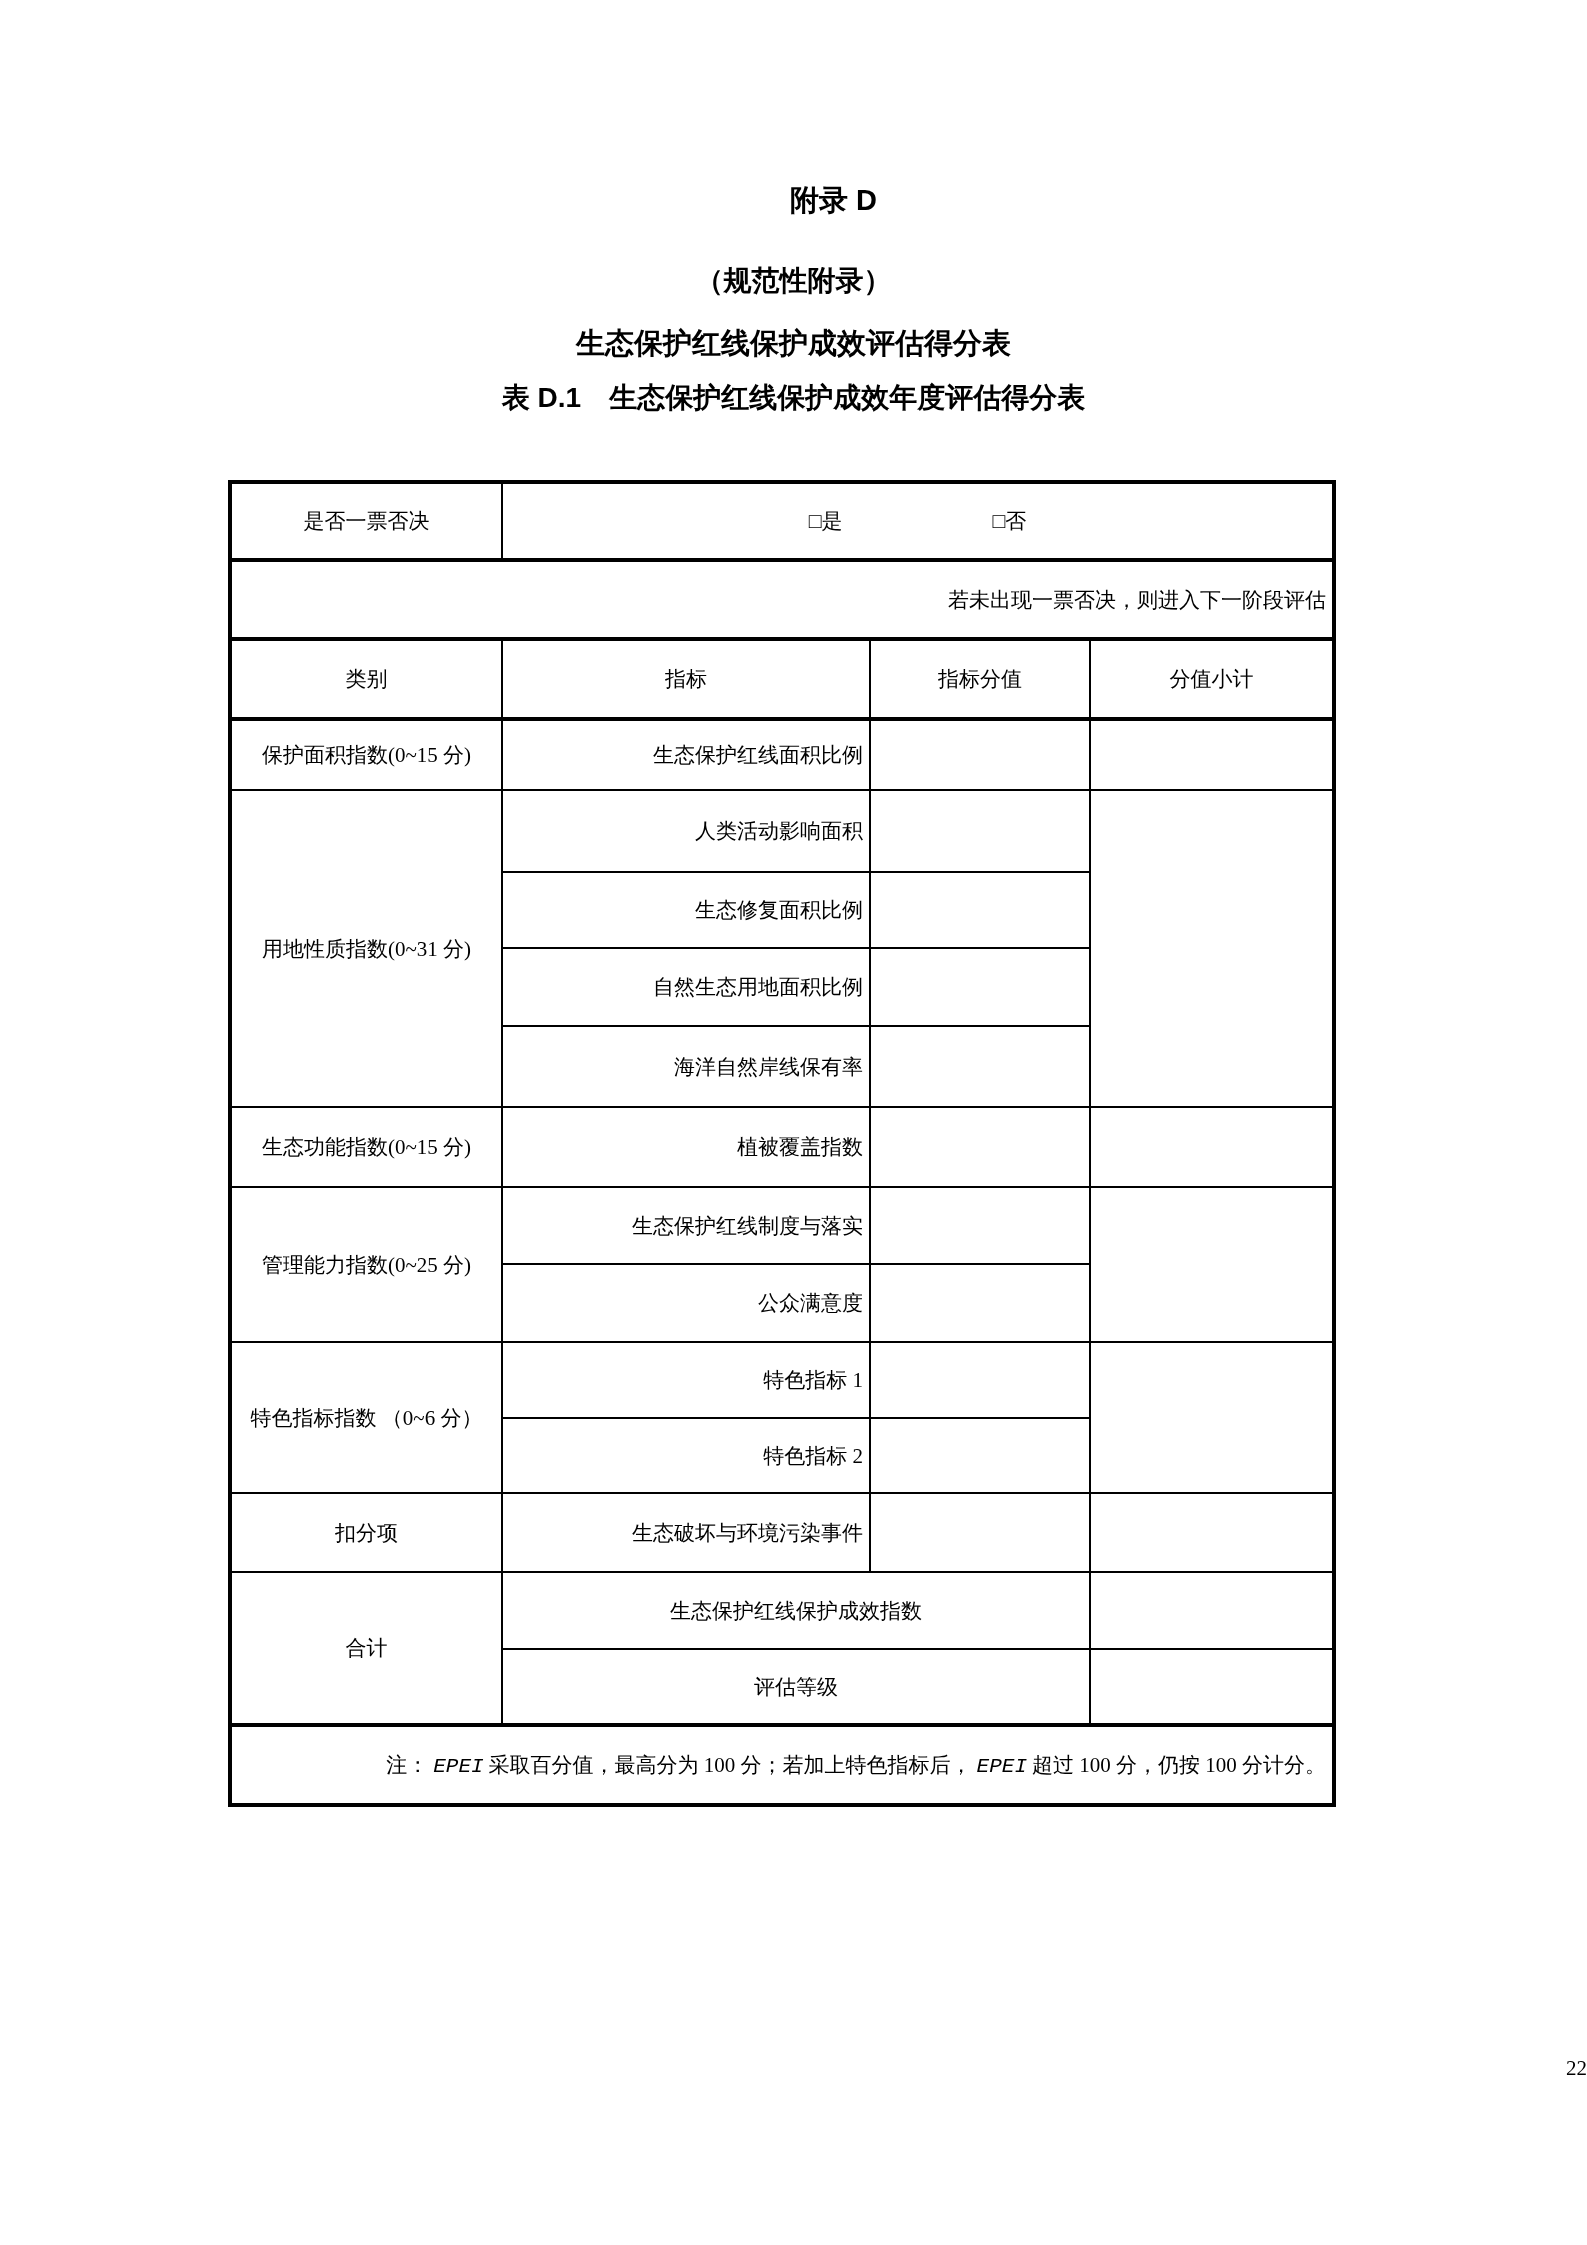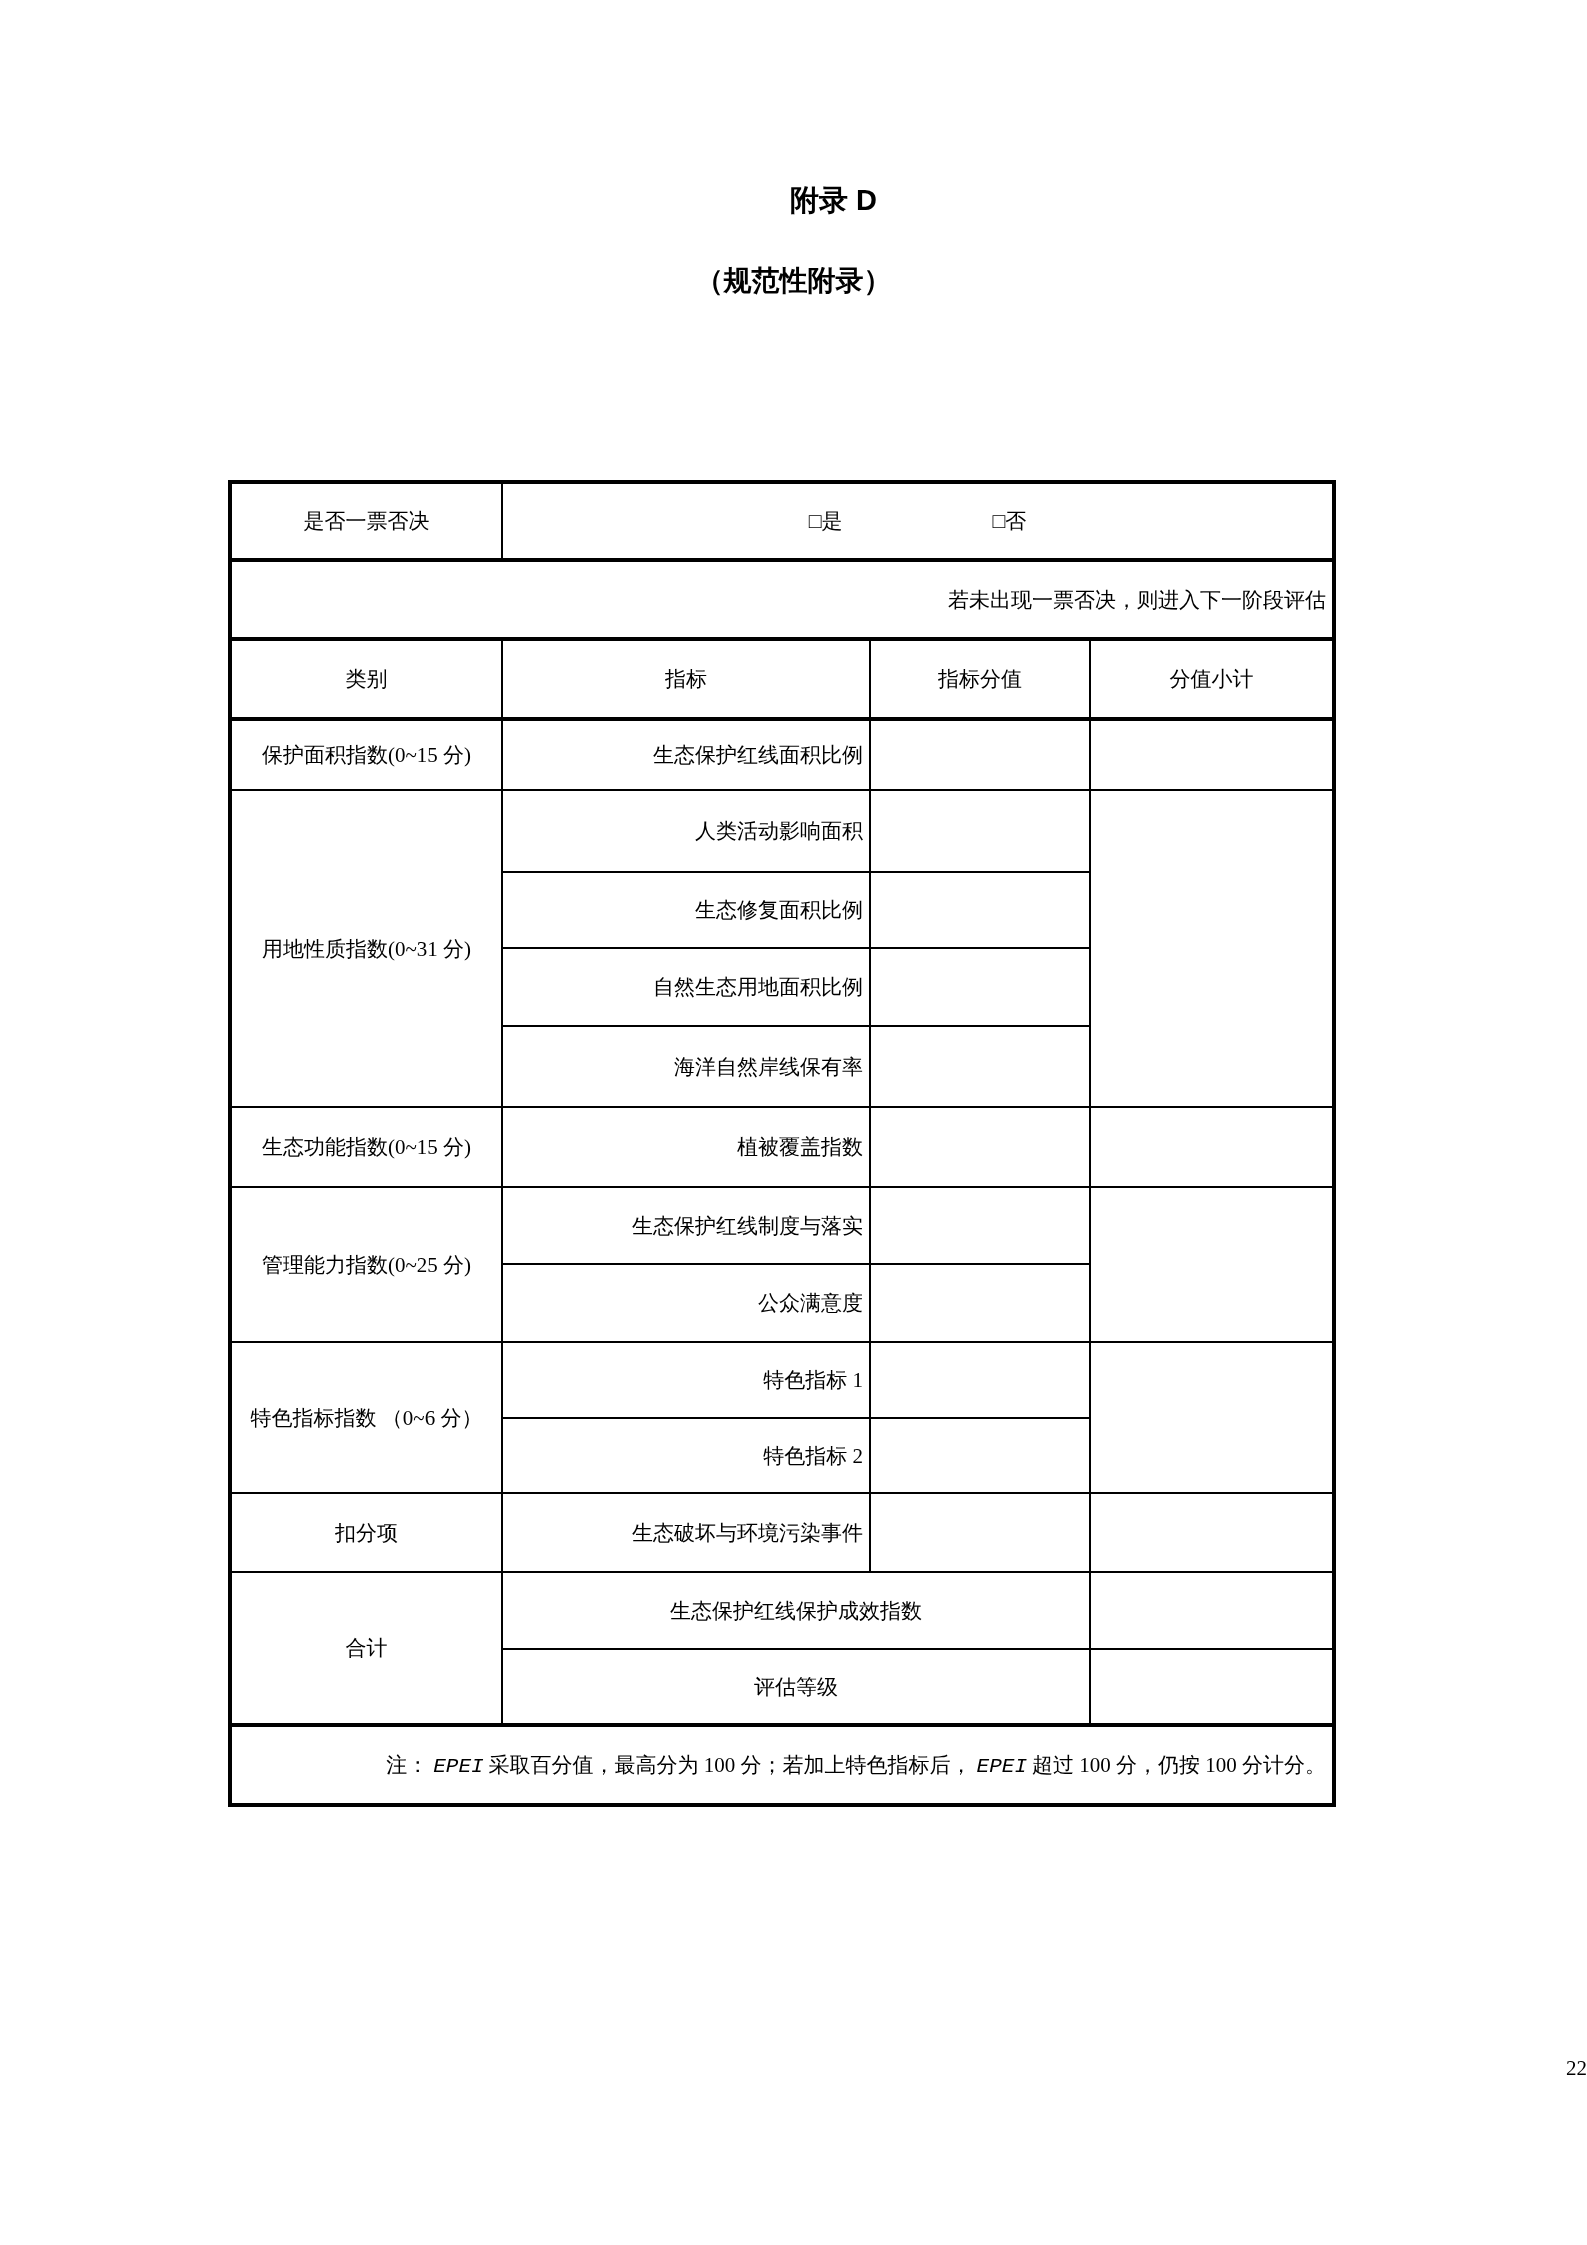--- a/index.html
+++ b/index.html
@@ -49,20 +49,24 @@
     text-align: right; font-size: 21px;
   }
 </style>
 </head>
 <body>
 
 <div class="page">
 
   <div class="title t1">附录 D</div>
   <div class="title t2">（规范性附录）</div>
+  <div class="title t3">生态保护红线保护成效评估得分表</div>
+  <div class="title t4">
+    <span class="caption-label">表 D.1</span><span>生态保护红线保护成效年度评估得分表</span>
+  </div>
 
   <table class="score">
     <colgroup>
       <col style="width:272px">
         <col style="width:368px">
         <col style="width:220px">
         <col style="width:244px">
     </colgroup>
 
     <tbody>

